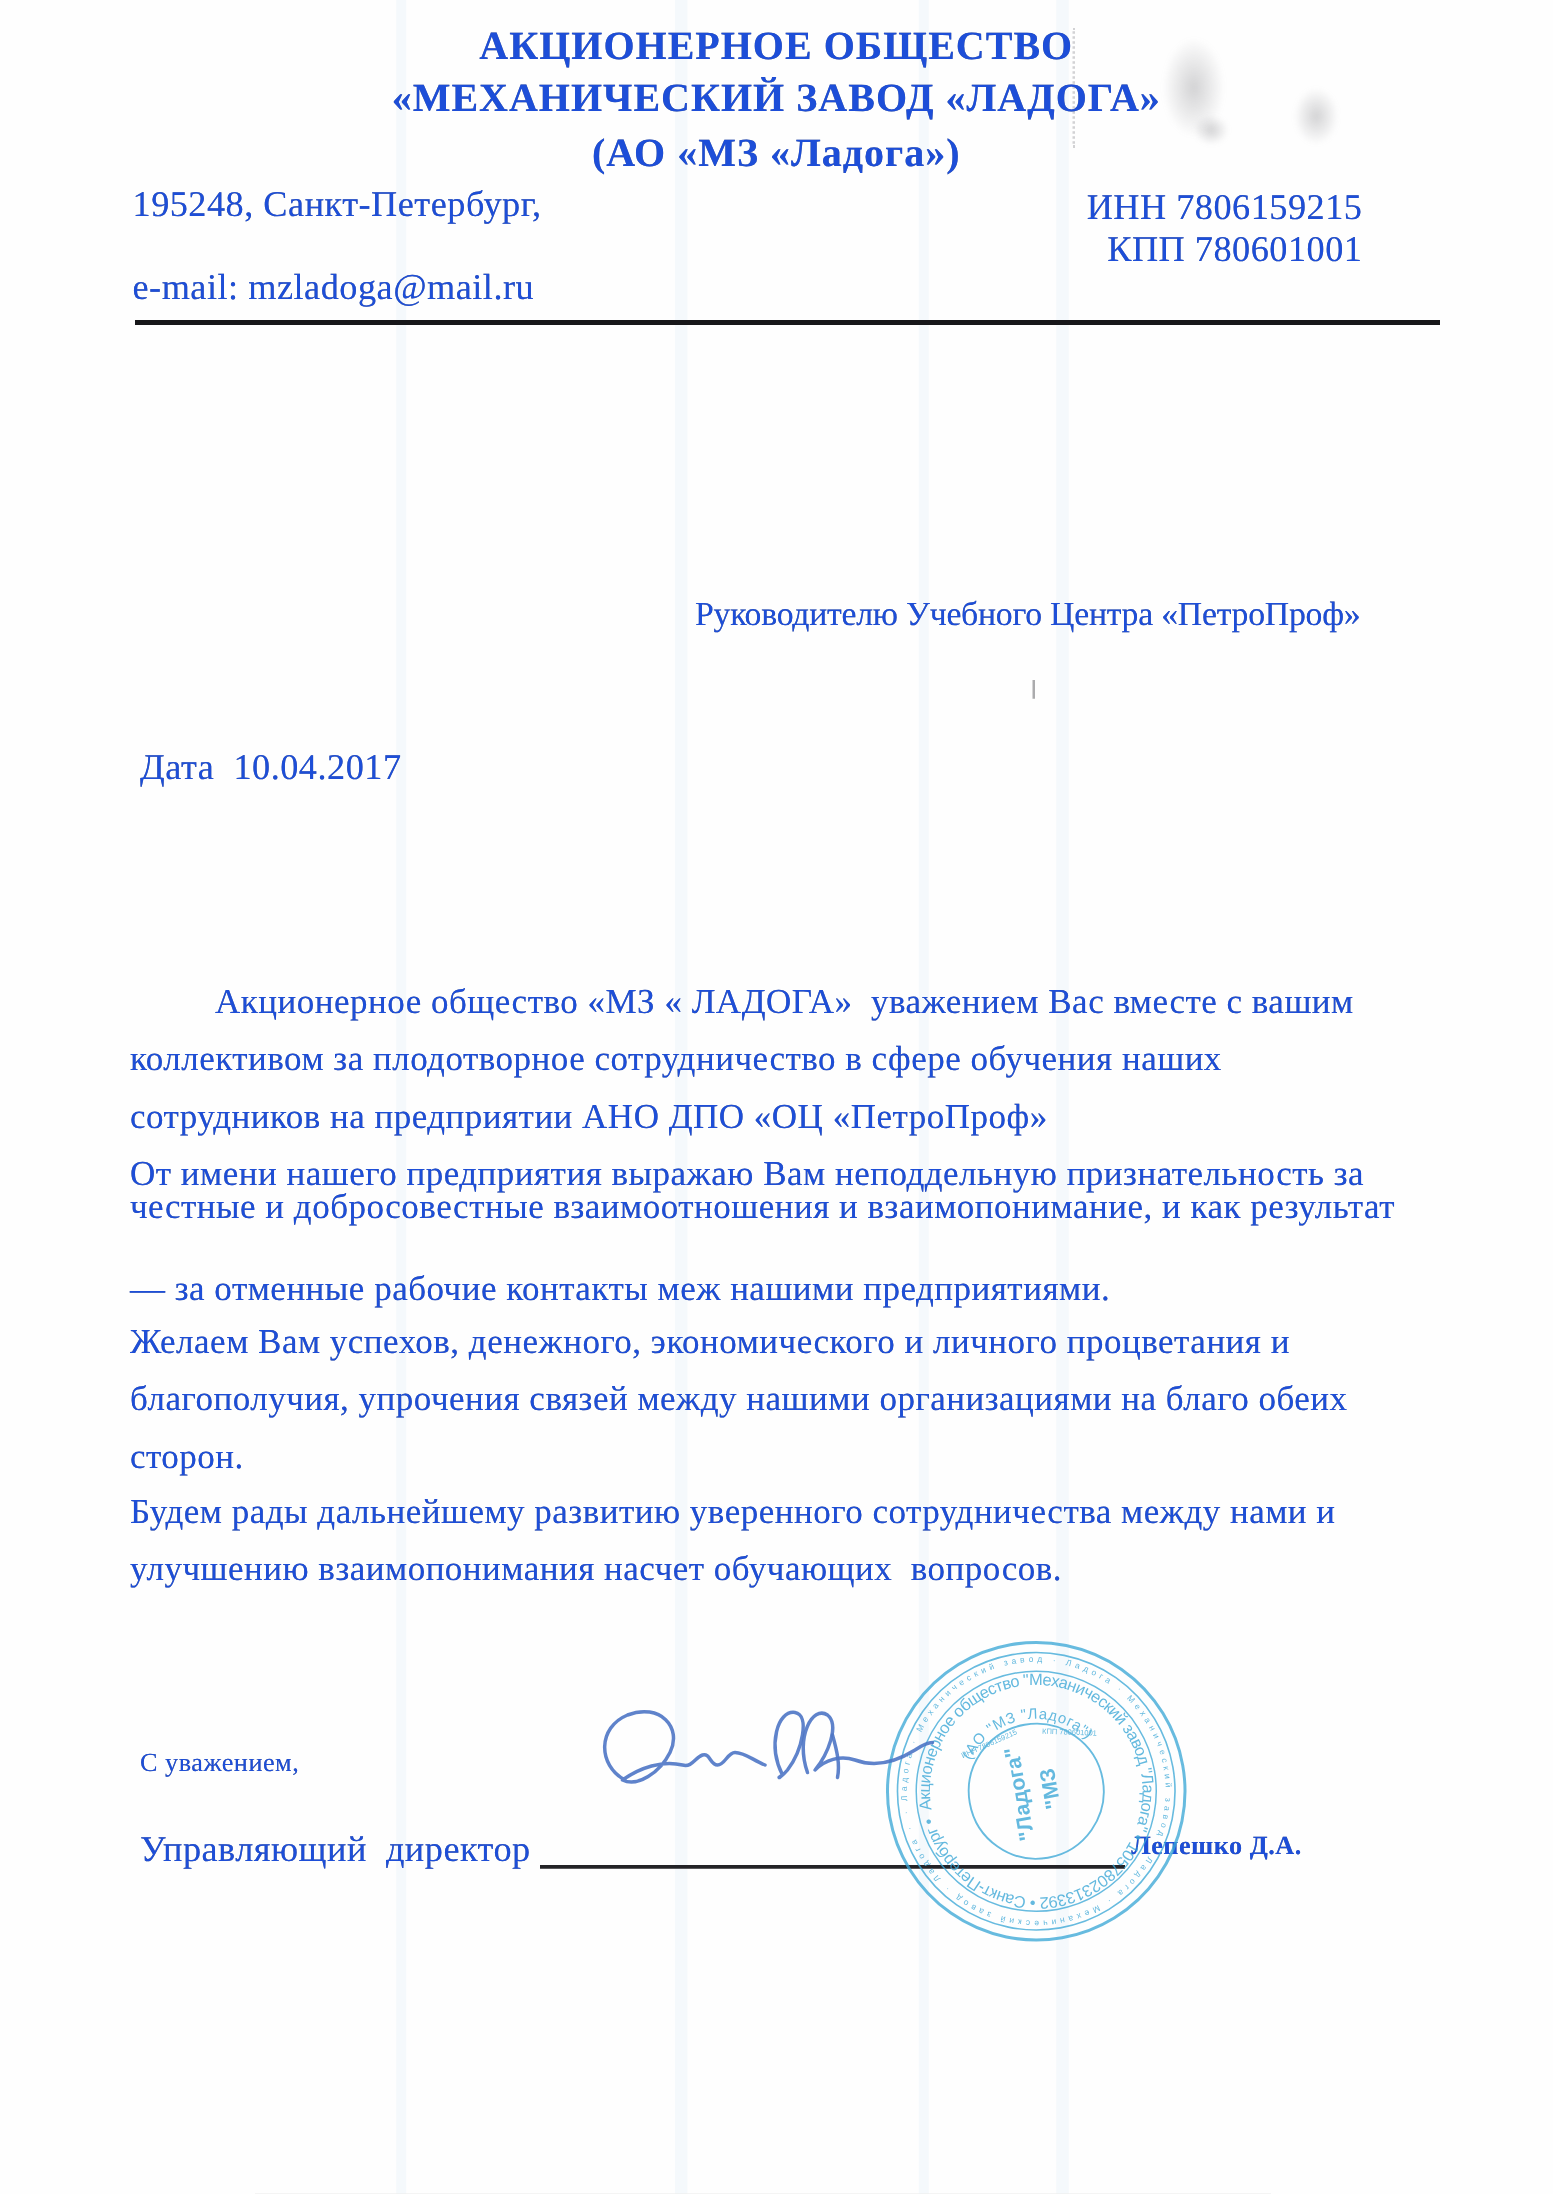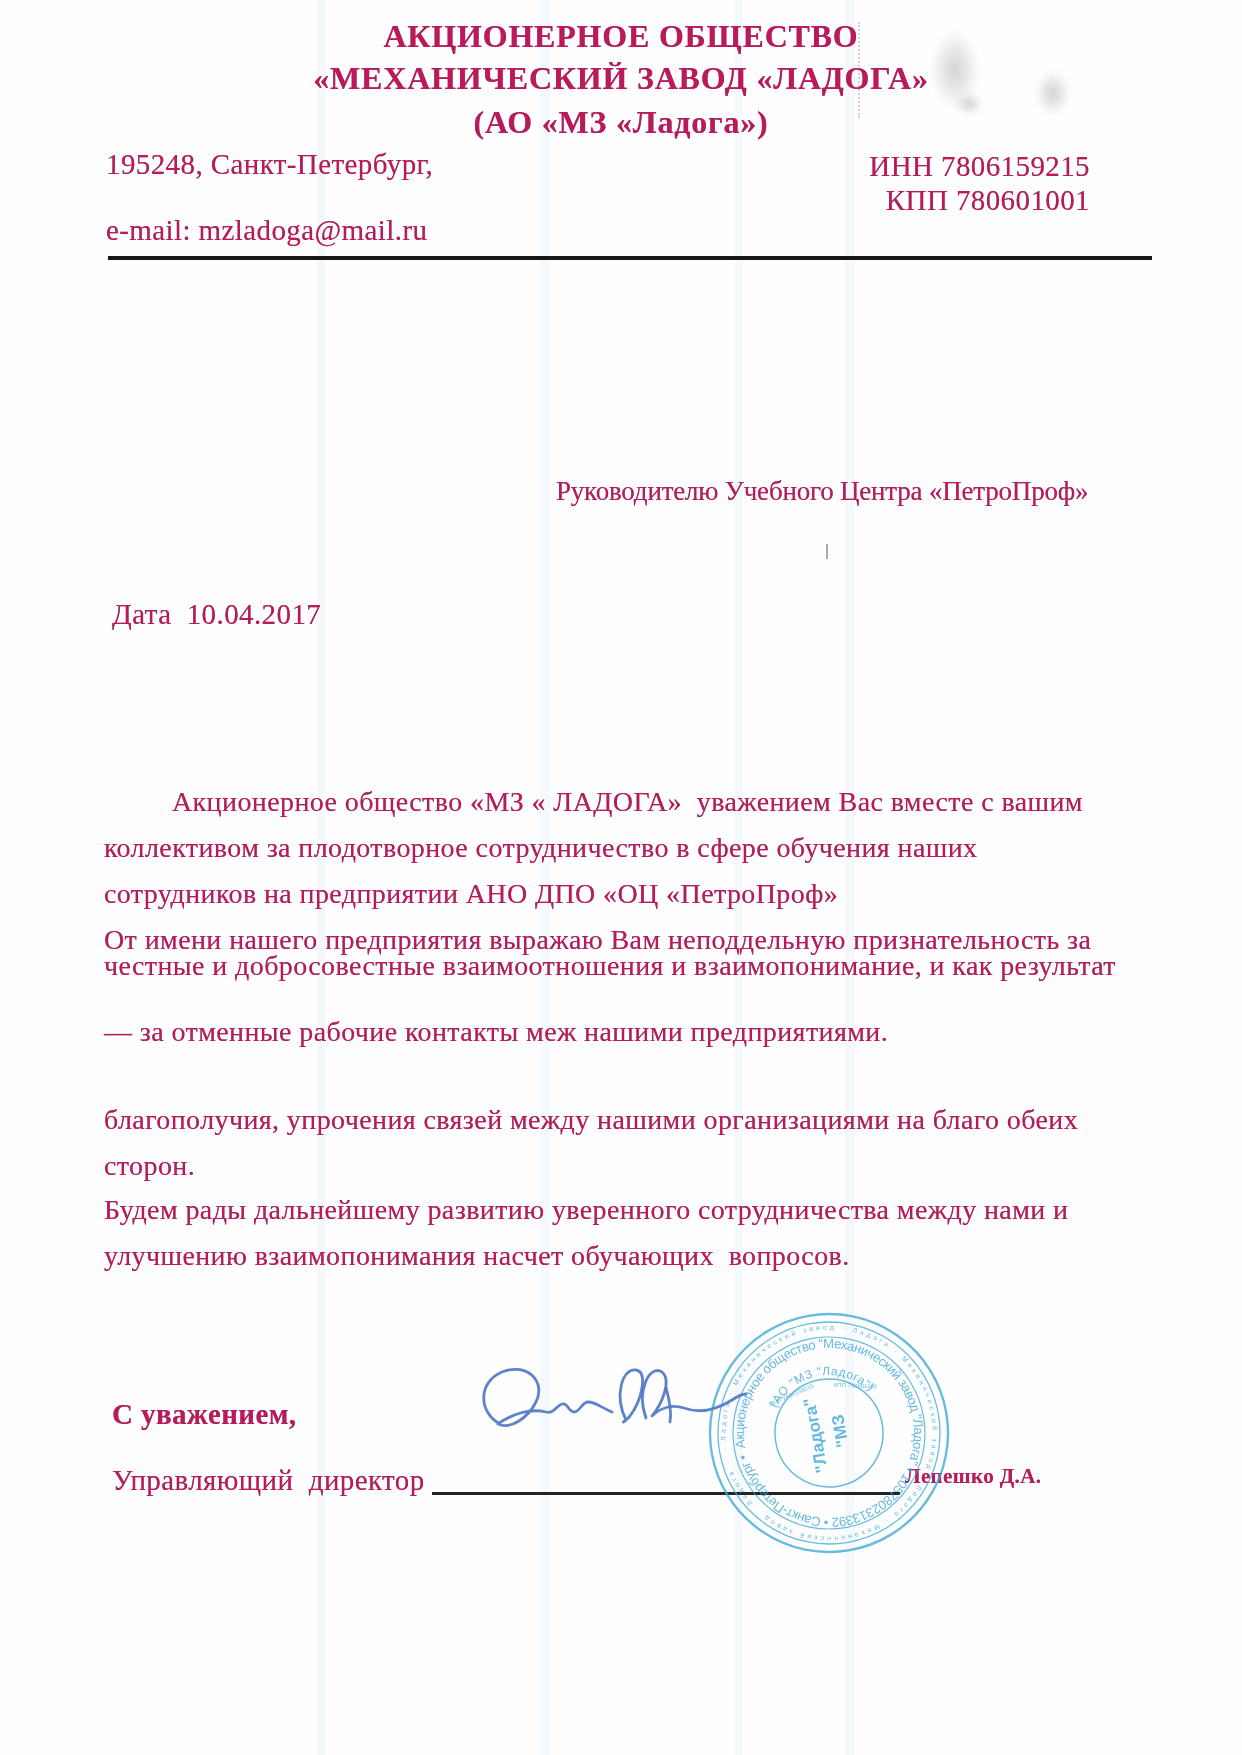--- a/index.html
+++ b/index.html
@@ -11,21 +11,21 @@
     overflow:hidden;
     font-family:"Liberation Serif","DejaVu Serif",serif;
     color:#1d1d20;
   }
   .ln{
     position:absolute;
     white-space:pre;
     font-size:28px;
     letter-spacing:0.4px;
     line-height:1;
-    color:#be185d;
+    color:#1d4ed8;
     text-shadow:0 0 0.5px rgba(30,30,35,0.55);
   }
   .hdr{
     font-weight:bold;
     font-size:32px;
     letter-spacing:0.8px;
     width:100%;
     text-align:center;
     left:0;
   }
@@ -110,27 +110,28 @@
 
 
   <div class="ln" style="left:172px;top:788px;">Акционерное общество «МЗ « ЛАДОГА»  уважением Вас вместе с вашим</div>
   <div class="ln" style="left:104px;top:834px;">коллективом за плодотворное сотрудничество в сфере обучения наших</div>
   <div class="ln" style="left:104px;top:880px;">сотрудников на предприятии АНО ДПО «ОЦ «ПетроПроф»</div>
 
   <div class="ln" style="left:104px;top:926px;">От имени нашего предприятия выражаю Вам неподдельную признательность за</div>
   <div class="ln" style="left:104px;top:952px;">честные и добросовестные взаимоотношения и взаимопонимание, и как результат</div>
   <div class="ln" style="left:104px;top:1018px;">— за отменные рабочие контакты меж нашими предприятиями.</div>
 
+  <div class="ln" style="left:104px;top:1060px;">Желаем Вам успехов, денежного, экономического и личного процветания и</div>
   <div class="ln" style="left:104px;top:1106px;">благополучия, упрочения связей между нашими организациями на благо обеих</div>
   <div class="ln" style="left:104px;top:1152px;">сторон.</div>
 
   <div class="ln" style="left:104px;top:1196px;">Будем рады дальнейшему развитию уверенного сотрудничества между нами и</div>
   <div class="ln" style="left:104px;top:1242px;">улучшению взаимопонимания насчет обучающих  вопросов.</div>
 
-  <div class="ln" style="left:112px;top:1400px;font-size:29px;font-weight:bold;">С уважением,</div>
+  <div class="ln" style="left:112px;top:1400px;font-size:21px;">С уважением,</div>
   <div class="ln" style="left:112px;top:1466px;font-size:29px;">Управляющий  директор</div>
   <div class="sig-underline" style="left:432px;top:1492px;width:468px;"></div>
   <div class="ln" style="left:905px;top:1466px;font-size:21px;font-weight:bold;">Лепешко Д.А.</div>
 
   <div class="stamp-wrap">
     <svg width="252" height="252" viewBox="0 0 252 252">
       <g fill="none" stroke="#3aa6d6" stroke-opacity="0.9">
         <circle cx="126" cy="126" r="119" stroke-width="2.4"></circle>
         <circle cx="126" cy="126" r="111" stroke-width="1.3"></circle>
         <circle cx="126" cy="126" r="96" stroke-width="1.2"></circle>

